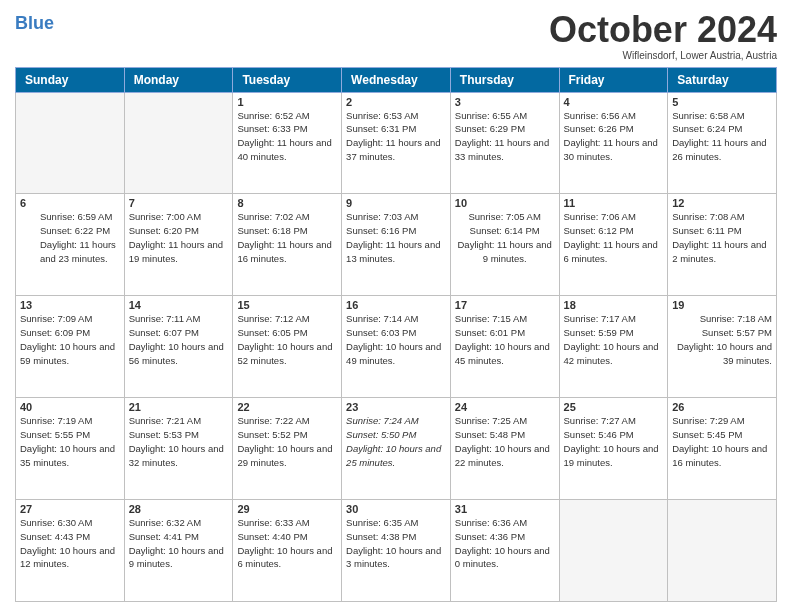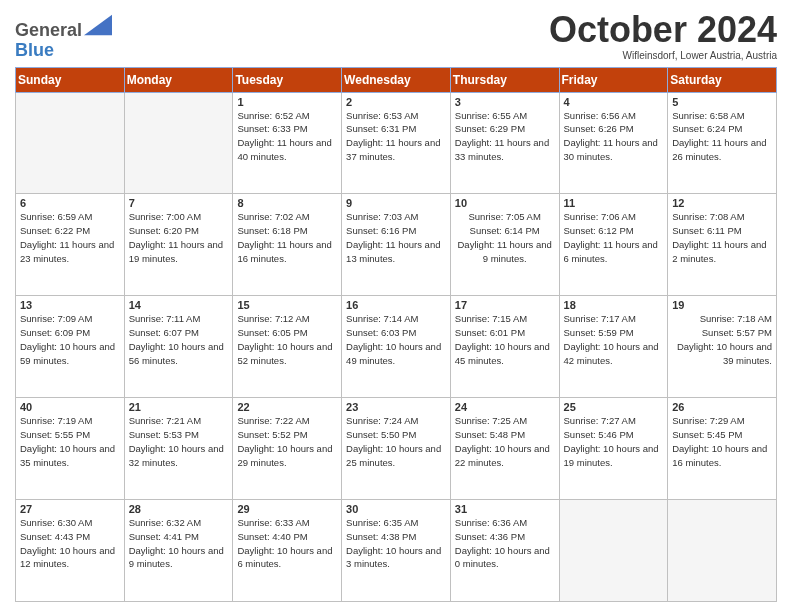--- a/index.html
+++ b/index.html
@@ -53,24 +53,24 @@
       font-size: 10px;
       color: #444;
     }
     .calendar {
       flex: 1;
       border-collapse: collapse;
       width: 100%;
       table-layout: fixed;
     }
     .calendar th {
-      background: #c2410c;
+      background: #0369a1;
       color: #fff;
       text-align: left;
-      padding: 5px 2px;
+      padding: 5px 9px;
       font-size: 12px;
       border: 1px solid #8faadc;
     }
     .calendar td {
       border: 1px solid #c0c0c0;
       vertical-align: top;
       padding: 3px 4px;
       font-size: 9.5px;
       color: #333;
       background: #fff;
@@ -89,25 +89,20 @@
       line-height: 1.45;
     }
   </style>
 </head>
 <body>
 
 <div class="page">
   <div class="header">
     <div class="logo">
       <div>
-        <div class="logo-text">
-          <span class="logo-general">General</span><svg class="logo-icon" viewBox="0 0 30 22" xmlns="http://www.w3.org/2000/svg">
-              <polygon points="0,22 30,0 30,22" fill="#4472c4"></polygon>
-            </svg>
-        </div>
         <div class="logo-text">
           <span class="logo-blue">Blue</span>
         </div>
       </div>
     </div>
     <div class="title-block">
       <div class="month-title">October 2024</div>
       <div class="location">Wifleinsdorf, Lower Austria, Austria</div>
     </div>
   </div>
@@ -155,21 +150,21 @@
           <td>
             <span class="day-number">5</span>
             <div class="day-info" style="white-space: pre-line;">Sunrise: 6:58 AM
 Sunset: 6:24 PM
 Daylight: 11 hours and 26 minutes.</div>
           </td>
         </tr>
         <tr>
           <td>
             <span class="day-number">6</span>
-            <div class="day-info" style="white-space: pre-line;">Sunrise: 6:59 AM
+            <div class="day-info" style="white-space: pre-line; margin-left: 20px;">Sunrise: 6:59 AM
 Sunset: 6:22 PM
 Daylight: 11 hours and 23 minutes.</div>
           </td>
           <td>
             <span class="day-number">7</span>
             <div class="day-info" style="white-space: pre-line;">Sunrise: 7:00 AM
 Sunset: 6:20 PM
 Daylight: 11 hours and 19 minutes.</div>
           </td>
           <td>
@@ -261,21 +256,21 @@
 Daylight: 10 hours and 32 minutes.</div>
           </td>
           <td>
             <span class="day-number">22</span>
             <div class="day-info" style="white-space: pre-line;">Sunrise: 7:22 AM
 Sunset: 5:52 PM
 Daylight: 10 hours and 29 minutes.</div>
           </td>
           <td>
             <span class="day-number">23</span>
-            <div class="day-info" style="white-space: pre-line;">Sunrise: 7:24 AM
+            <div class="day-info" style="white-space: pre-line; font-style: italic;">Sunrise: 7:24 AM
 Sunset: 5:50 PM
 Daylight: 10 hours and 25 minutes.</div>
           </td>
           <td>
             <span class="day-number">24</span>
             <div class="day-info" style="white-space: pre-line;">Sunrise: 7:25 AM
 Sunset: 5:48 PM
 Daylight: 10 hours and 22 minutes.</div>
           </td>
           <td>

